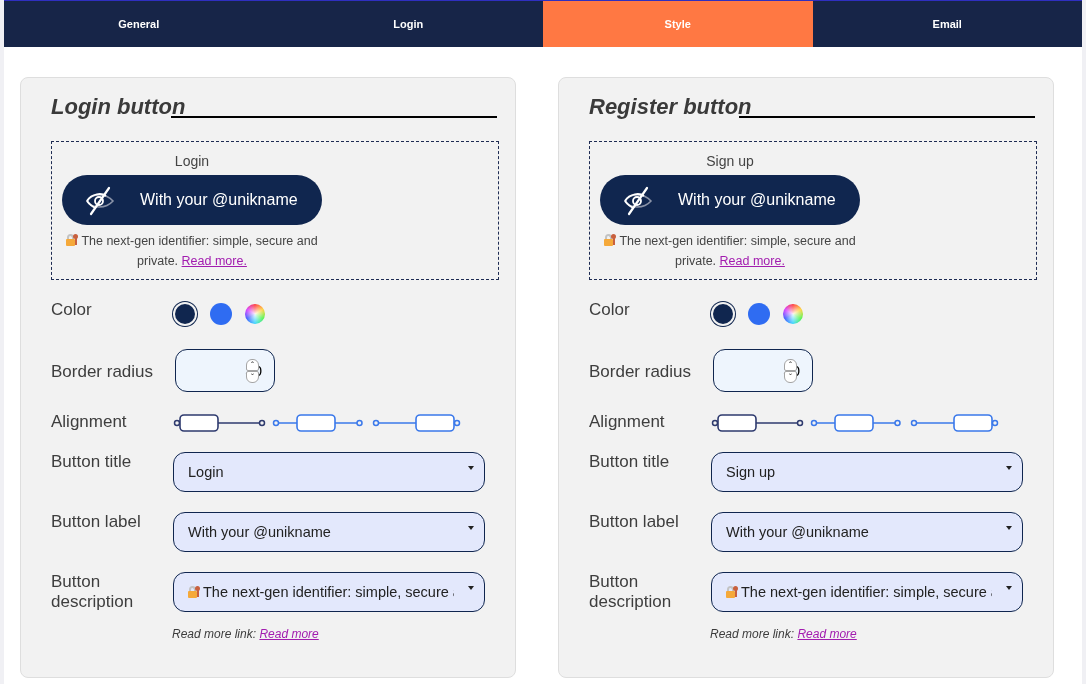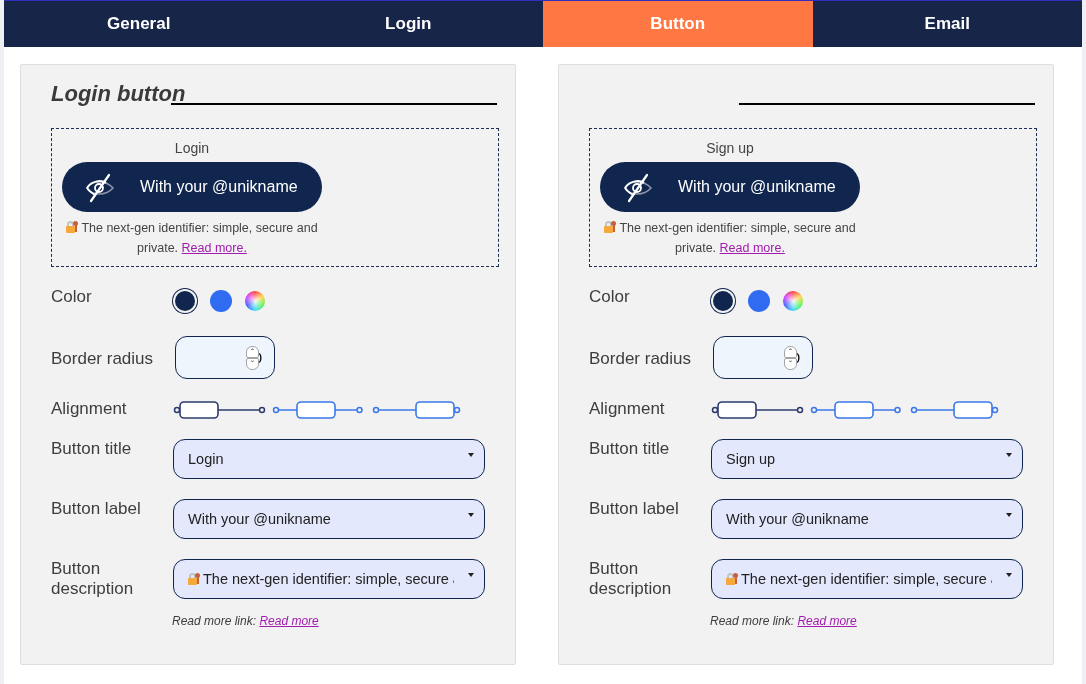--- a/index.html
+++ b/index.html
@@ -1,24 +1,24 @@
 <!DOCTYPE html>
 <html><head>
 <meta charset="utf-8">
 <style>
   * { box-sizing: border-box; margin: 0; padding: 0; }
   html, body { width: 1086px; height: 684px; overflow: hidden; background: #f0f0f4; }
   body { font-family: "Liberation Sans", "DejaVu Sans", sans-serif; color: #3c3c3c; position: relative; }
   .frame { position: absolute; left: 4px; top: 0; width: 1078px; height: 684px; background: #ffffff; }
   .topline { position: absolute; left: 0; top: 0; width: 1078px; height: 1px; background: #2f2fc0; }
   .tabs { position: absolute; left: 0; top: 1px; width: 1078px; height: 46px; background: #172548; display: flex; }
-  .tab { flex: 1; display: flex; align-items: center; justify-content: center; color: #ffffff; font-weight: bold; font-size: 17px; cursor: pointer; }
+  .tab { flex: 1; display: flex; align-items: center; justify-content: center; color: #ffffff; font-weight: bold; font-size: 11px; cursor: pointer; }
   .tab.active { background: #ff7843; }
 
-  .card { position: absolute; top: 64px; width: 496px; height: 601px; background: #f2f2f2; border: 1px solid #dedede; border-radius: 2px; }
+  .card { position: absolute; top: 77px; width: 496px; height: 601px; background: #f2f2f2; border: 1px solid #dedede; border-radius: 8px; }
   .card.left { left: 16px; }
   .card.right { left: 554px; }
 
   .card-title { position: absolute; left: 30px; top: 16px; font-style: italic; font-size: 22px; color: #3a3a3a; white-space: nowrap; }
   .title-line { position: absolute; top: 38px; height: 2px; background: #000; }
 
   .preview { position: absolute; left: 30px; top: 63px; width: 448px; height: 139px; border: 1px dashed #1e2b52; }
   .preview-title { position: absolute; left: 0; width: 280px; top: 11px; text-align: center; font-size: 14px; color: #444; }
   .preview-btn { position: absolute; left: 10px; top: 33px; width: 260px; height: 50px; border-radius: 25px; background: #10264f; display: flex; align-items: center; cursor: pointer; }
   .preview-btn .eye { position: absolute; left: 22px; top: 9px; width: 32px; height: 32px; }
@@ -58,21 +58,21 @@
 </style>
 </head>
 <body>
 
 <div class="frame">
   <div class="topline"></div>
 
   <nav class="tabs">
     <div class="tab">General</div>
     <div class="tab">Login</div>
-    <div class="tab active">Button</div>
+    <div class="tab active">Style</div>
     <div class="tab">Email</div>
   </nav>
 
   <section class="card left">
     <h2 class="card-title">Login button</h2>
     <div class="title-line" style="left:150px; width:326px;"></div>
 
     <div class="preview">
       <div class="preview-title">Login</div>
       <div class="preview-btn">
@@ -148,20 +148,21 @@
       <span class="caret"></span>
     </div>
 
     <div class="readmore-row">
       <span>Read more link:</span>
       <a class="link">Read more</a>
     </div>
   </section>
 
   <section class="card right">
+    <h2 class="card-title">Register button</h2>
     <div class="title-line" style="left:180px; width:296px;"></div>
 
     <div class="preview">
       <div class="preview-title">Sign up</div>
       <div class="preview-btn">
         <svg class="eye" viewBox="0 0 32 32">
           <path d="M3 17 C8 9, 22 9, 29 17 C22 25, 8 25, 3 17 Z" fill="none" stroke="#8a93a8" stroke-width="1.6"></path>
           <path d="M3 17 C8 9, 18 9, 22 12" fill="none" stroke="#fff" stroke-width="2"></path>
           <path d="M3 17 C6 21, 9 23, 12 24" fill="none" stroke="#fff" stroke-width="2"></path>
           <circle cx="15" cy="17" r="4" fill="none" stroke="#fff" stroke-width="1.8"></circle>

